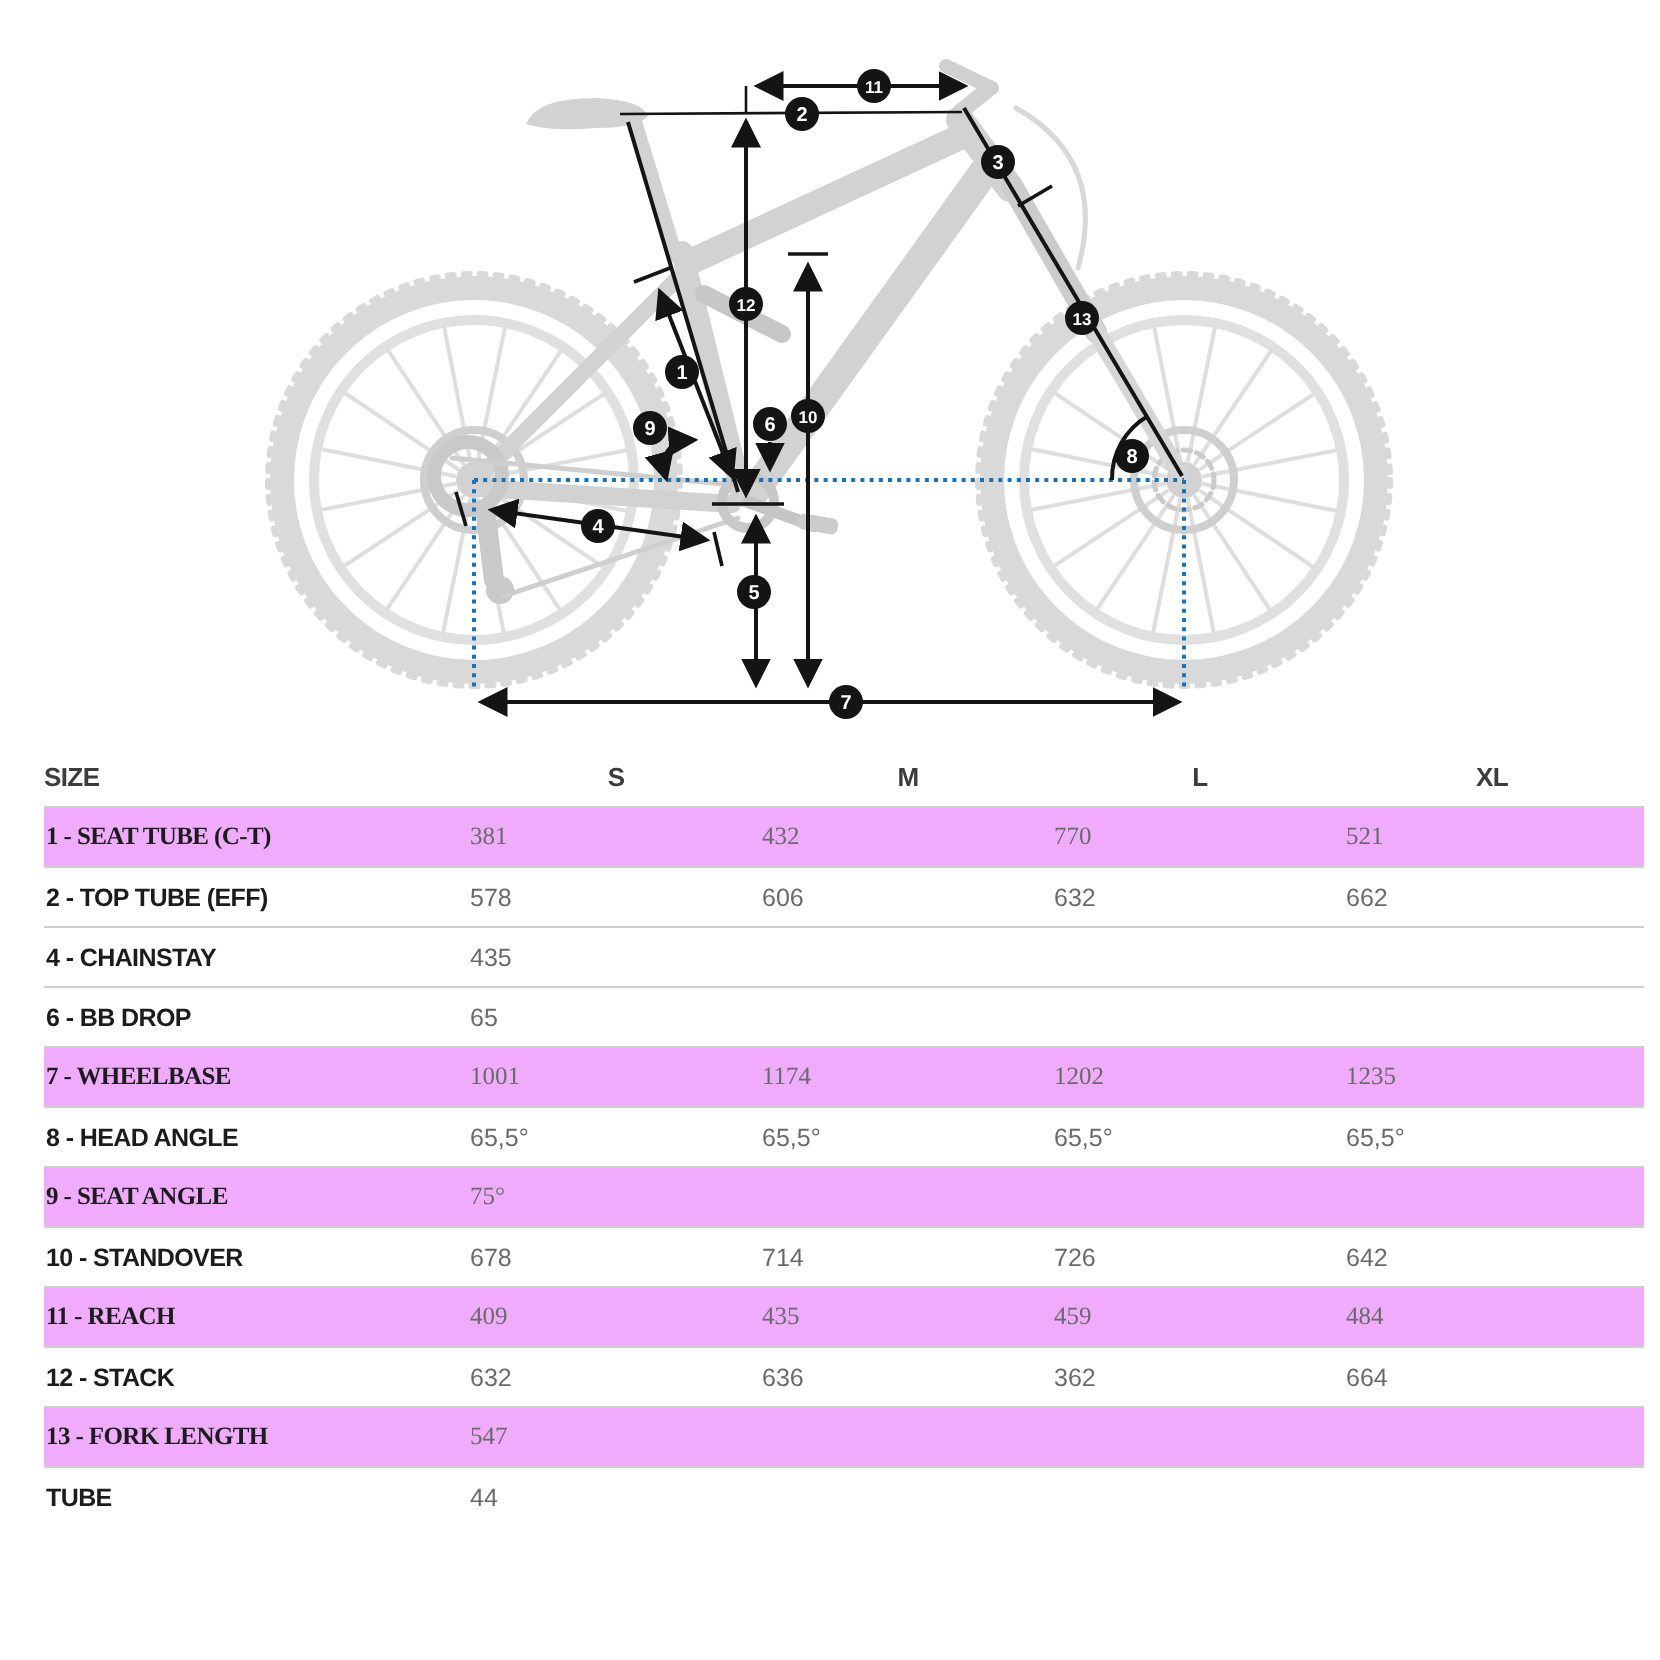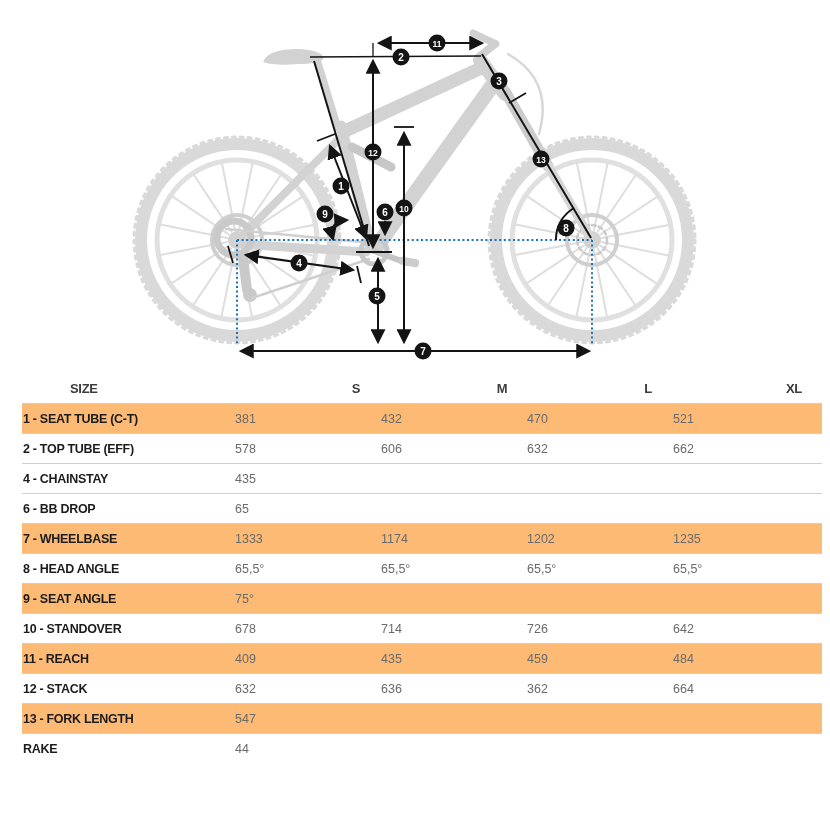--- a/index.html
+++ b/index.html
@@ -4,28 +4,28 @@
 <style>
   html,body{margin:0;padding:0;background:#fff;}
   .page{position:relative;width:830px;height:830px;background:#fff;overflow:hidden;
         font-family:"Liberation Sans",sans-serif;}
   .diagram{position:absolute;top:0;left:0;width:830px;height:372px;}
   
   .geo-table{position:absolute;top:374px;left:22px;width:800px;}
   .trow{display:grid;grid-template-columns:213px repeat(4,146px);align-items:center;
         height:29px;border-top:1px solid #cfcfcf;}
   .thead{display:grid;grid-template-columns:213px repeat(4,146px);align-items:center;
-         height:29px;border-top:none;margin-left:48px;}
+         height:29px;border-top:none;}
   .thead .hcell{font-size:13px;font-weight:bold;color:#3c3c3c;letter-spacing:-0.3px;}
   .hcell.cval{text-align:center;}
   .tlabel{font-size:12.5px;font-weight:bold;color:#1c1c1c;letter-spacing:-0.3px;
           padding-left:1px;white-space:nowrap;}
   .tval{font-size:12.5px;color:#6a6a6a;text-align:left;}
   .tval.merged{grid-column:2/6;}
-  .trow.alt{background:#fdba74;}
+  .trow.alt{background:#f0abfc;font-family:Liberation Serif, serif;}
   
   .mline{stroke:#141414;stroke-width:2;fill:none;}
   .thin{stroke:#141414;stroke-width:1.3;fill:none;}
   .tick{stroke:#141414;stroke-width:1.8;fill:none;}
   .blue{stroke:#1a72b8;stroke-width:2;fill:none;stroke-dasharray:2 2.6;}
   .badge-circle{fill:#141414;}
   .badge-text{fill:#ffffff;font-family:"Liberation Sans",sans-serif;font-weight:bold;
               text-anchor:middle;}
 </style>
 </head>
@@ -216,41 +216,41 @@
     <div class="hcell cval">S</div>
         <div class="hcell cval">M</div>
         <div class="hcell cval">L</div>
         <div class="hcell cval">XL</div>
       </div>
     <div id="tbody">
         <div class="trow alt">
           <div class="tlabel">1 - SEAT TUBE (C-T)</div>
           <div class="tval">381</div>
           <div class="tval">432</div>
-          <div class="tval">470</div>
+          <div class="tval">770</div>
           <div class="tval">521</div>
         </div>
         <div class="trow">
           <div class="tlabel">2 - TOP TUBE (EFF)</div>
           <div class="tval">578</div>
           <div class="tval">606</div>
           <div class="tval">632</div>
           <div class="tval">662</div>
         </div>
         <div class="trow">
           <div class="tlabel">4 - CHAINSTAY</div>
           <div class="tval merged">435</div>
         </div>
         <div class="trow">
           <div class="tlabel">6 - BB DROP</div>
           <div class="tval merged">65</div>
         </div>
         <div class="trow alt">
           <div class="tlabel">7 - WHEELBASE</div>
-          <div class="tval">1333</div>
+          <div class="tval">1001</div>
           <div class="tval">1174</div>
           <div class="tval">1202</div>
           <div class="tval">1235</div>
         </div>
         <div class="trow">
           <div class="tlabel">8 - HEAD ANGLE</div>
           <div class="tval">65,5°</div>
           <div class="tval">65,5°</div>
           <div class="tval">65,5°</div>
           <div class="tval">65,5°</div>
@@ -278,19 +278,19 @@
           <div class="tval">632</div>
           <div class="tval">636</div>
           <div class="tval">362</div>
           <div class="tval">664</div>
         </div>
         <div class="trow alt">
           <div class="tlabel">13 - FORK LENGTH</div>
           <div class="tval merged">547</div>
         </div>
         <div class="trow">
-          <div class="tlabel">RAKE</div>
+          <div class="tlabel">TUBE</div>
           <div class="tval merged">44</div>
         </div>
       </div>
   </div>
 
 </div>
 
 </body></html>

